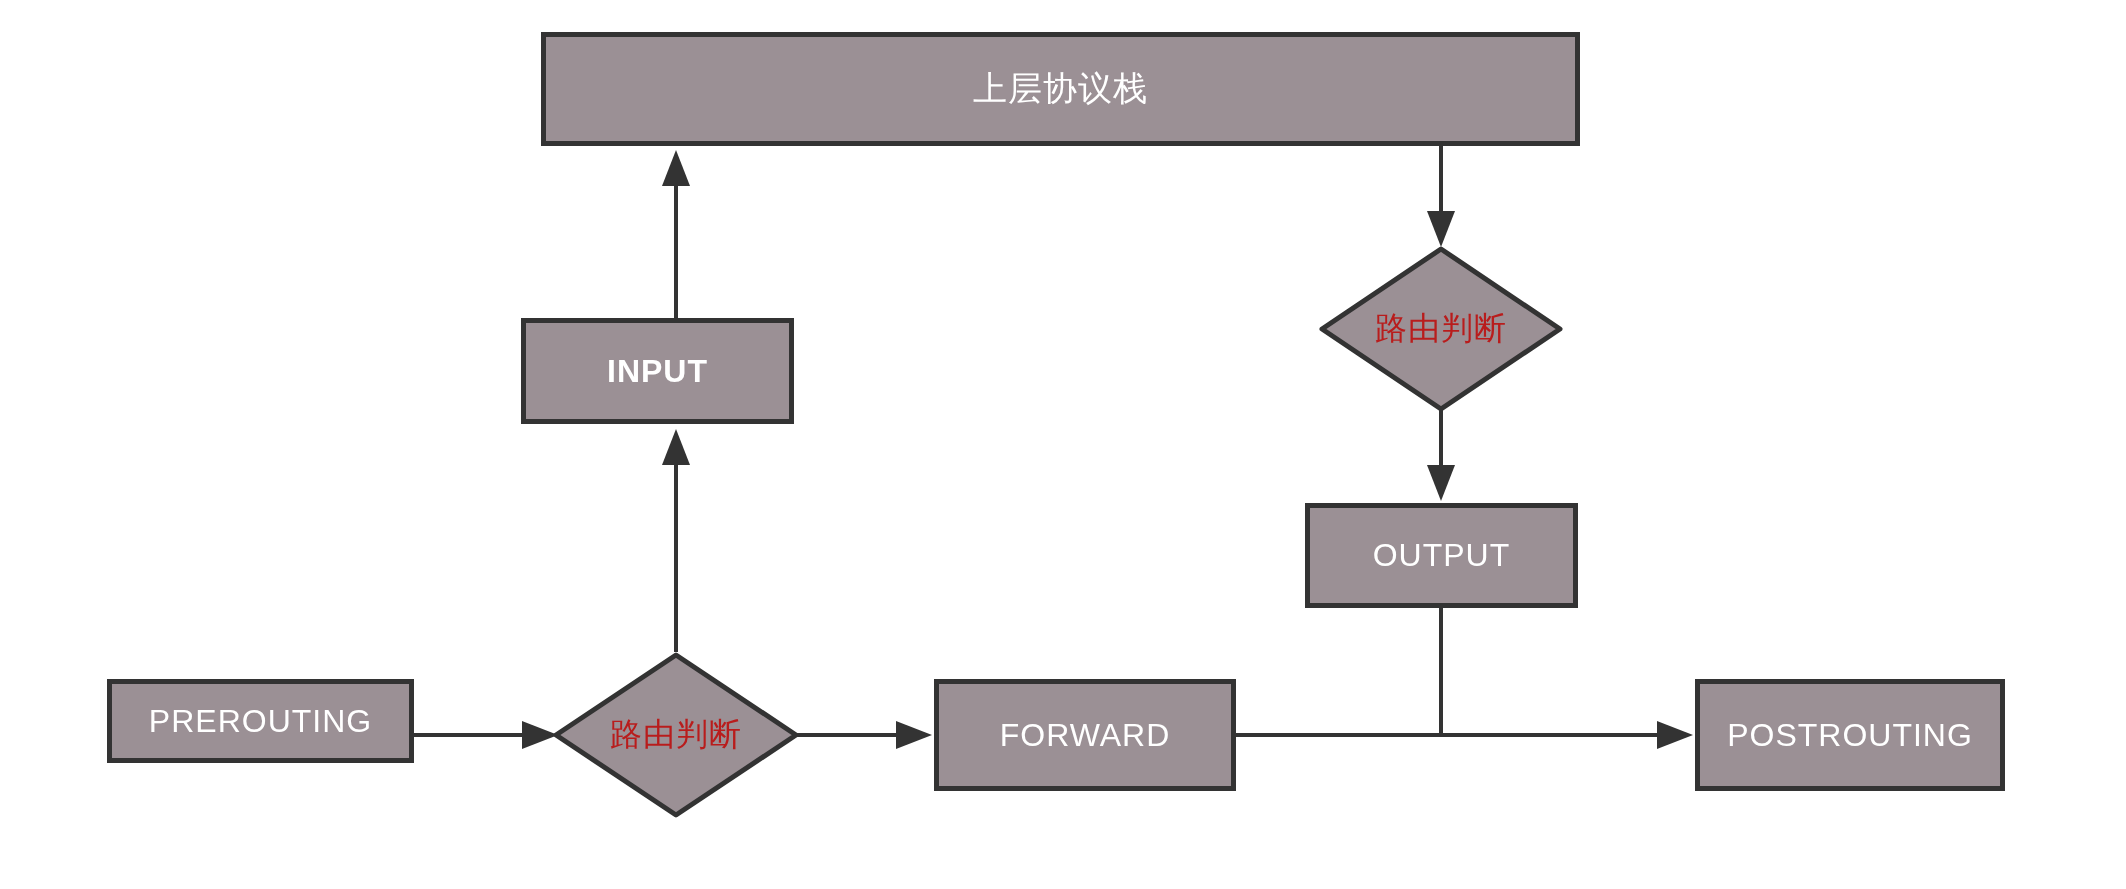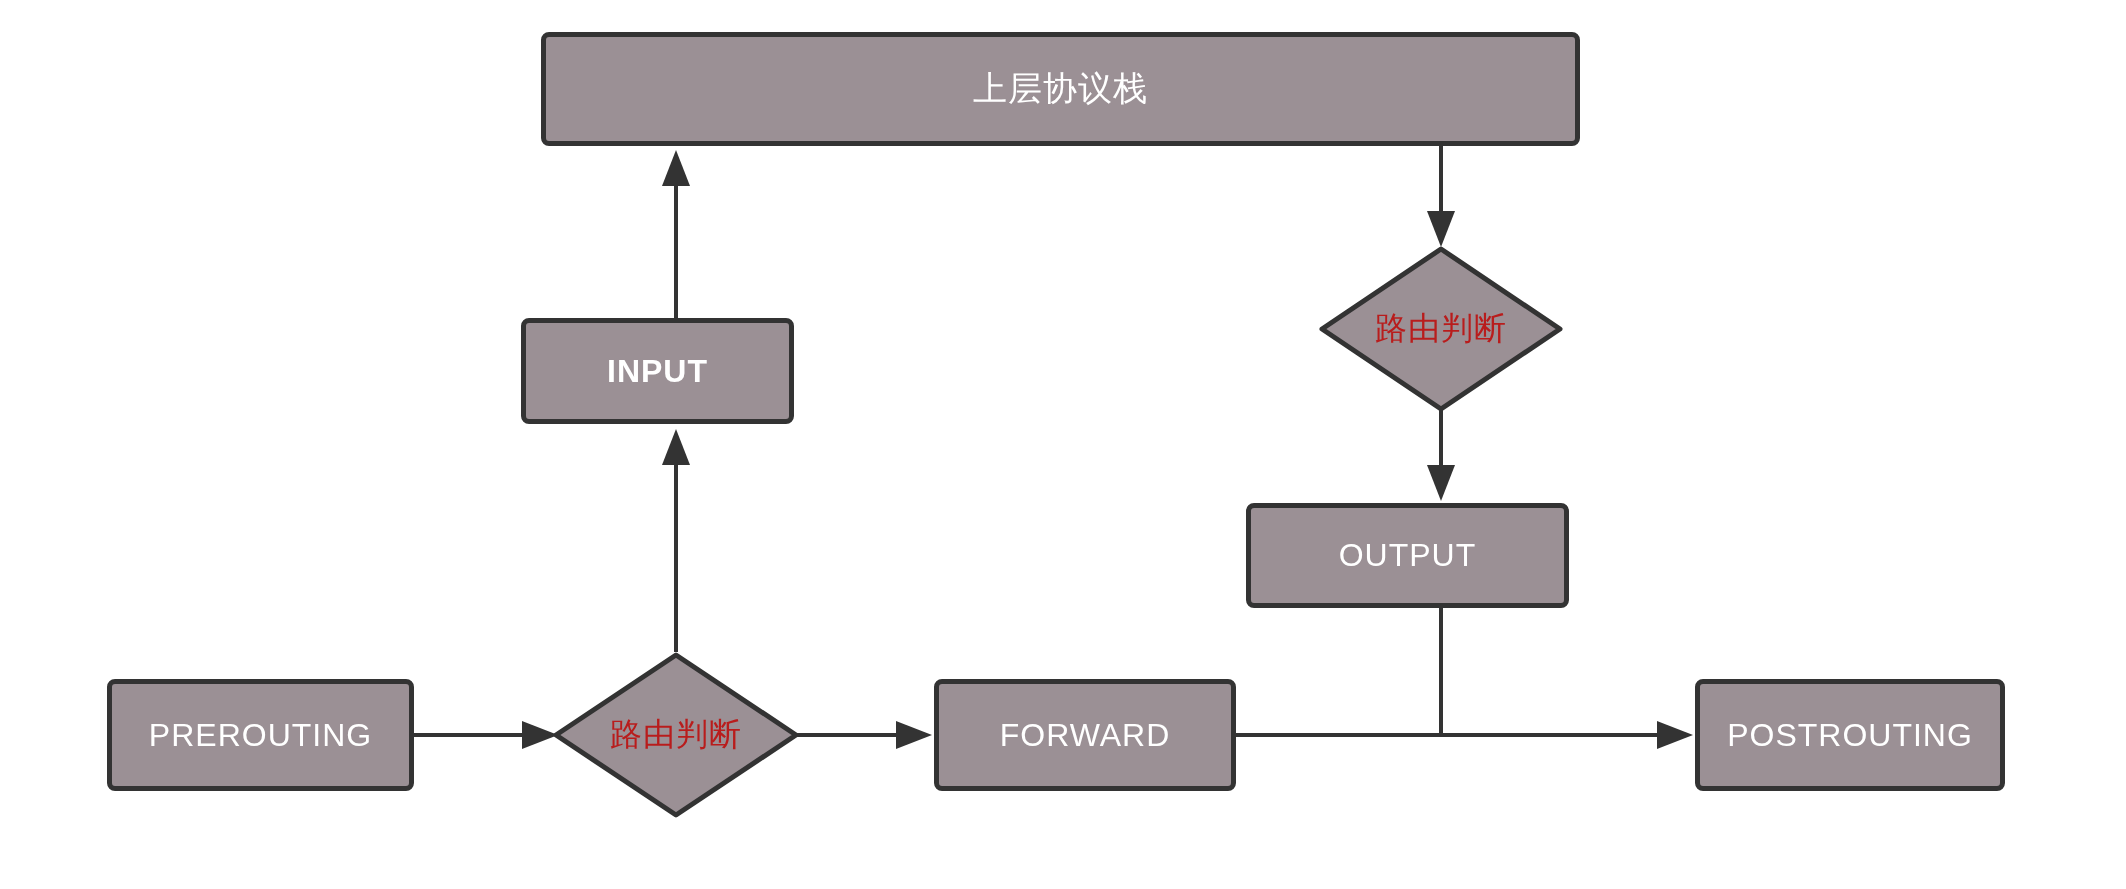--- a/index.html
+++ b/index.html
@@ -18,21 +18,21 @@
   .edges {
     position: absolute;
     left: 0;
     top: 0;
   }
   .node {
     position: absolute;
     box-sizing: border-box;
     background: #9b9095;
     border: 5px solid #333333;
-    border-radius: 8px;
+    border-radius: 0;
     color: #ffffff;
     font-size: 32px;
     display: flex;
     align-items: center;
     justify-content: center;
     white-space: nowrap;
     letter-spacing: 1px;
   }
   .diamond-label {
     position: absolute;
@@ -96,25 +96,25 @@
   </svg>
 
   <div class="node" style="left:541px; top:32px; width:1039px; height:114px; font-size:34px;">
     <span>上层协议栈</span>
   </div>
 
   <div class="node" style="left:521px; top:318px; width:273px; height:106px;font-weight:bold;">
     <span>INPUT</span>
   </div>
 
-  <div class="node" style="left:1246px; top:503px; width:323px; height:105px;">
+  <div class="node" style="left:1305px; top:503px; width:273px; height:105px;">
     <span>OUTPUT</span>
   </div>
 
-  <div class="node" style="left:107px; top:679px; width:307px; height:112px;">
+  <div class="node" style="left:107px; top:679px; width:307px; height:84px;">
     <span>PREROUTING</span>
   </div>
 
   <div class="node" style="left:934px; top:679px; width:302px; height:112px;">
     <span>FORWARD</span>
   </div>
 
   <div class="node" style="left:1695px; top:679px; width:310px; height:112px;text-align:right;">
     <span>POSTROUTING</span>
   </div>

